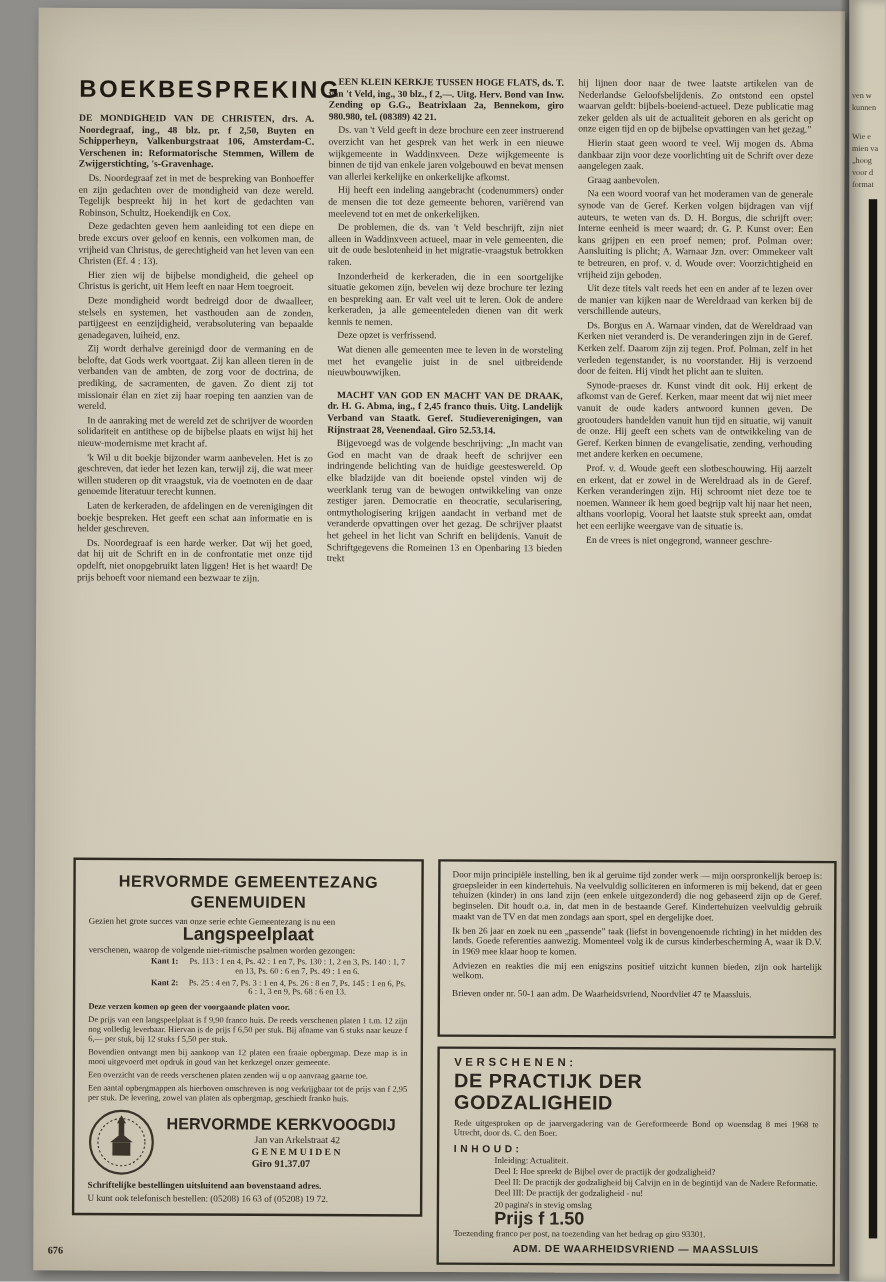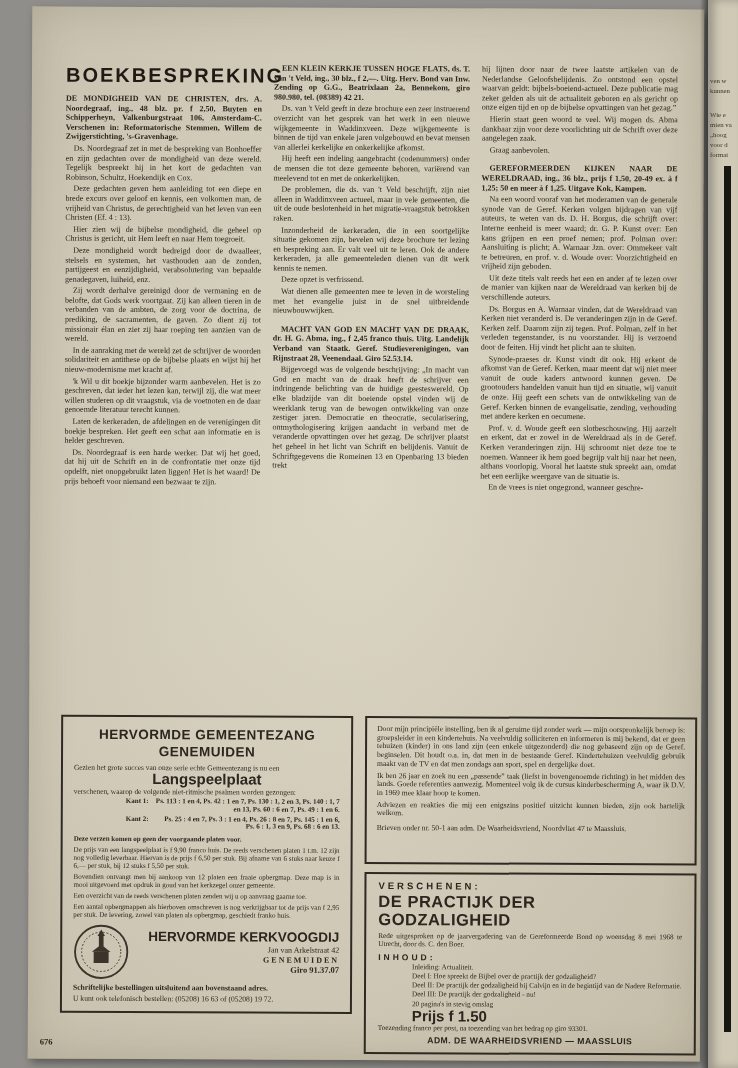--- a/index.html
+++ b/index.html
@@ -22,26 +22,26 @@
   .col p.noindent{text-indent:0;}
   
   .ad{border:2px solid #2e2a22;background:rgba(255,255,255,.03);box-sizing:border-box;}
   .ad-left{position:absolute;left:32px;top:708px;width:292px;padding:8px 11px;font-size:7px;line-height:7.9px;}
   .ad-left .h1{font-family:"Liberation Sans",sans-serif;font-weight:bold;font-size:13.5px;line-height:15px;
         text-align:center;letter-spacing:.5px;margin:2px 0 0 0;}
   .ad-left .intro{text-align:left;margin:5px 0 0 0;font-size:7.4px;}
   .ad-left .lp{font-family:"Liberation Sans",sans-serif;font-weight:bold;font-size:15px;text-align:center;margin:3px 0;}
   .kant{display:flex;margin:2px 0 0 52px;}
   .kant .kl{font-weight:bold;width:30px;flex:none;}
-  .kant .kt{flex:1;text-align:right;font-weight:bold;}
+  .kant .kt{flex:1;text-align:center;}
   .bold-note{font-weight:bold;margin:5px 0 3px 0;}
   .ad-left p.body{margin:0 0 3px 0;text-align:justify;}
   .seal-row{display:flex;align-items:center;margin:4px 0 3px 0;}
   .seal{flex:none;width:56px;height:56px;}
-  .seal-right{flex:1;text-align:right;}
+  .seal-right{flex:1;text-align:center;}
   .org{font-family:"Liberation Sans",sans-serif;font-weight:bold;font-size:13.5px;line-height:15px;}
   .addr{font-size:8px;margin-top:2px;padding-left:27px;}
   .addr.caps{font-weight:bold;letter-spacing:2px;}
   .giro{font-weight:bold;font-size:8.5px;margin-top:2px;}
   .foot1{font-weight:bold;font-size:7.6px;margin-top:4px;}
   .foot2{font-size:7.6px;margin-top:4px;}
   .ad-vac{position:absolute;left:336px;top:708px;width:332px;height:148px;padding:7px 10px;
         font-size:7.6px;line-height:8.7px;text-align:justify;overflow:hidden;}
   .ad-vac p{margin:0 0 3px 0;}
   .ad-vac p.last{margin-top:6px;text-align:left;}
@@ -100,21 +100,20 @@
         <p>Deze opzet is verfrissend.</p>
         <p>Wat dienen alle gemeenten mee te leven in de worsteling met het evangelie juist in de snel uitbreidende nieuwbouwwijken.</p>
         <p class="lead mid">MACHT VAN GOD EN MACHT VAN DE DRAAK, dr. H. G. Abma, ing., f 2,45 franco thuis. Uitg. Landelijk Verband van Staatk. Geref. Studieverenigingen, van Rijnstraat 28, Veenendaal. Giro 52.53.14.</p>
         <p>Bijgevoegd was de volgende beschrijving: „In macht van God en macht van de draak heeft de schrijver een indringende belichting van de huidige geesteswereld. Op elke bladzijde van dit boeiende opstel vinden wij de weerklank terug van de bewogen ontwikkeling van onze zestiger jaren. Democratie en theocratie, secularisering, ontmythologisering krijgen aandacht in verband met de veranderde opvattingen over het gezag. De schrijver plaatst het geheel in het licht van Schrift en belijdenis. Vanuit de Schriftgegevens die Romeinen 13 en Openbaring 13 bieden trekt</p>
       </div>
 
       <div class="col">
         <p class="noindent">hij lijnen door naar de twee laatste artikelen van de Nederlandse Geloofsbelijdenis. Zo ontstond een opstel waarvan geldt: bijbels-boeiend-actueel. Deze publicatie mag zeker gelden als uit de actualiteit geboren en als gericht op onze eigen tijd en op de bijbelse opvattingen van het gezag.”</p>
         <p>Hierin staat geen woord te veel. Wij mogen ds. Abma dankbaar zijn voor deze voorlichting uit de Schrift over deze aangelegen zaak.</p>
         <p>Graag aanbevolen.</p>
-        <p class="lead mid">GEREFORMEERDEN KIJKEN NAAR DE WERELDRAAD, ing., 36 blz., prijs f 1,50, 20-49 ex. à f 1,25; 50 en meer à f 1,25. Uitgave Kok, Kampen.</p>
         <p>Na een woord vooraf van het moderamen van de generale synode van de Geref. Kerken volgen bijdragen van vijf auteurs, te weten van ds. D. H. Borgus, die schrijft over: Interne eenheid is meer waard; dr. G. P. Kunst over: Een kans grijpen en een proef nemen; prof. Polman over: Aansluiting is plicht; A. Warnaar Jzn. over: Ommekeer valt te betreuren, en prof. v. d. Woude over: Voorzichtigheid en vrijheid zijn geboden.</p>
         <p>Uit deze titels valt reeds het een en ander af te lezen over de manier van kijken naar de Wereldraad van kerken bij de verschillende auteurs.</p>
         <p>Ds. Borgus en A. Warnaar vinden, dat de Wereldraad van Kerken niet veranderd is. De veranderingen zijn in de Geref. Kerken zelf. Daarom zijn zij tegen. Prof. Polman, zelf in het verleden tegenstander, is nu voorstander. Hij is verzoend door de feiten. Hij vindt het plicht aan te sluiten.</p>
         <p>Synode-praeses dr. Kunst vindt dit ook. Hij erkent de afkomst van de Geref. Kerken, maar meent dat wij niet meer vanuit de oude kaders antwoord kunnen geven. De grootouders handelden vanuit hun tijd en situatie, wij vanuit de onze. Hij geeft een schets van de ontwikkeling van de Geref. Kerken binnen de evangelisatie, zending, verhouding met andere kerken en oecumene.</p>
         <p>Prof. v. d. Woude geeft een slotbeschouwing. Hij aarzelt en erkent, dat er zowel in de Wereldraad als in de Geref. Kerken veranderingen zijn. Hij schroomt niet deze toe te noemen. Wanneer ik hem goed begrijp valt hij naar het neen, althans voorlopig. Vooral het laatste stuk spreekt aan, omdat het een eerlijke weergave van de situatie is.</p>
         <p>En de vrees is niet ongegrond, wanneer geschre-</p>
       </div>
     </div>
 
     <div class="ad ad-left">

